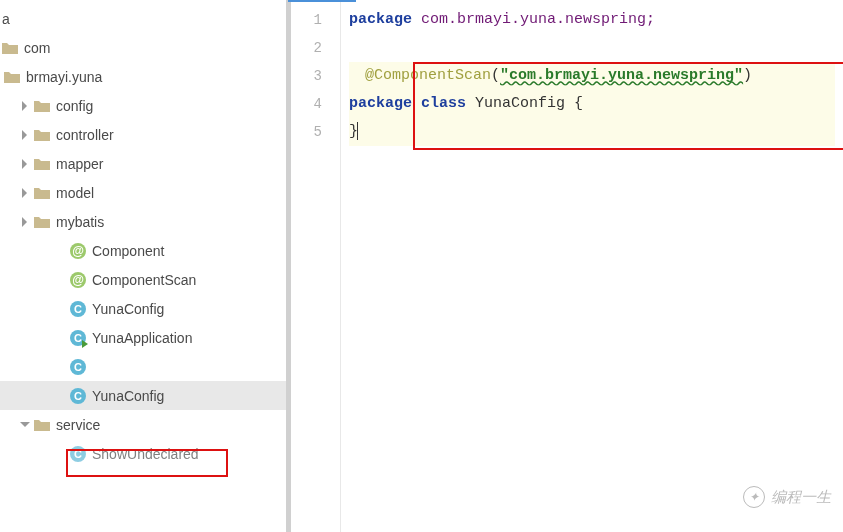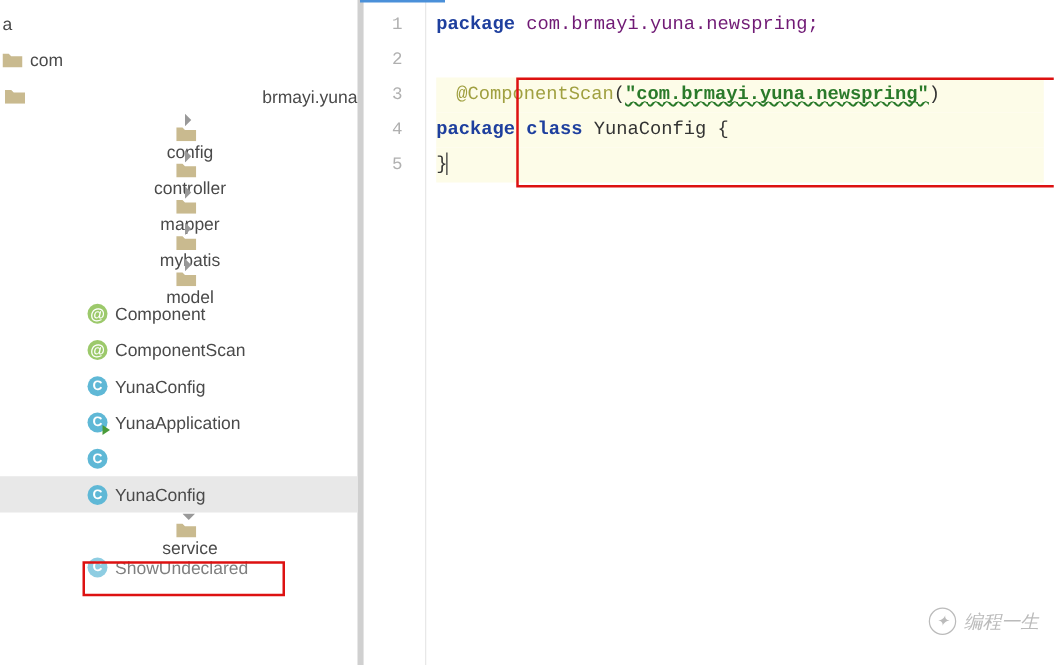--- a/index.html
+++ b/index.html
@@ -7,22 +7,22 @@
     .container { display: flex; height: 100%; }
     .sidebar { width: 288px; background: #fff; border-right: 2px solid #d0d0d0; overflow: hidden; padding-top: 4px; }
     .tree-item { display: flex; align-items: center; height: 29px; cursor: pointer; white-space: nowrap; }
     .chevron { width: 14px; height: 14px; display: inline-flex; align-items: center; justify-content: center; color: #888; margin-right: 2px; }
     .folder-icon { width: 16px; height: 14px; display: inline-flex; align-items: center; justify-content: center; margin-right: 6px; }
     .at-icon { width: 16px; height: 16px; border-radius: 50%; background: #9cc96b; color: #fff; display: inline-flex; align-items: center; justify-content: center; font-size: 12px; font-weight: bold; margin-right: 6px; }
     .class-icon { width: 16px; height: 16px; border-radius: 50%; background: #5fb8d6; color: #fff; display: inline-flex; align-items: center; justify-content: center; font-size: 11px; font-weight: bold; margin-right: 6px; position: relative; }
     .class-icon.runnable::after { content: ''; position: absolute; right: -2px; bottom: -2px; width: 0; height: 0; border-left: 6px solid #4a9b3a; border-top: 4px solid transparent; border-bottom: 4px solid transparent; }
     .tree-label { color: #4a4a4a; }
     .ind-0 { padding-left: 2px; }
-    .ind-1 { padding-left: 4px; justify-content: space-between; }
-    .ind-2 { padding-left: 18px; flex-direction: column; }
+    .ind-1 { padding-left: 4px; }
+    .ind-2 { padding-left: 18px; }
     .ind-4 { padding-left: 70px; }
     .selected { background: #e8e8e8; }
     .red-box-tree { position: absolute; left: 66px; top: 449px; width: 162px; height: 28px; border: 2px solid #d11; pointer-events: none; }
     .editor-area { flex: 1; display: flex; background: #fff; position: relative; }
     .splitter { width: 3px; background: #d0d0d0; }
     .editor-main { flex: 1; display: flex; }
     .gutter { width: 50px; background: #fff; border-right: 1px solid #e8e8e8; padding-top: 6px; text-align: right; }
     .gutter-line { height: 28px; line-height: 28px; color: #b0b0b0; font-size: 14px; padding-right: 18px; font-family: Consolas, 'Courier New', monospace; }
     .editor-content { flex: 1; padding: 6px 8px 0 8px; font-family: Consolas, 'Courier New', monospace; font-size: 15px; line-height: 28px; position: relative; }
     .editor-tab-indicator { position: absolute; top: 0; left: 288px; width: 68px; height: 2px; background: #4a90d9; }
@@ -105,34 +105,34 @@
       <span class="chevron">
           <svg width="8" height="10" viewBox="0 0 8 10">
             <path fill="#999" d="M1 0l5 5-5 5z"></path>
           </svg>
         </span>
       <span class="folder-icon">
           <svg width="16" height="12" viewBox="0 0 16 12">
             <path fill="#c9ba8f" d="M0 1h5l2 2h9v9H0z"></path>
           </svg>
         </span>
+      <span class="tree-label">model</span>
+    </div>
+    <div class="tree-item ind-2">
+      <span class="chevron">
+          <svg width="8" height="10" viewBox="0 0 8 10">
+            <path fill="#999" d="M1 0l5 5-5 5z"></path>
+          </svg>
+        </span>
+      <span class="folder-icon">
+          <svg width="16" height="12" viewBox="0 0 16 12">
+            <path fill="#c9ba8f" d="M0 1h5l2 2h9v9H0z"></path>
+          </svg>
+        </span>
       <span class="tree-label">mybatis</span>
-    </div>
-    <div class="tree-item ind-2">
-      <span class="chevron">
-          <svg width="8" height="10" viewBox="0 0 8 10">
-            <path fill="#999" d="M1 0l5 5-5 5z"></path>
-          </svg>
-        </span>
-      <span class="folder-icon">
-          <svg width="16" height="12" viewBox="0 0 16 12">
-            <path fill="#c9ba8f" d="M0 1h5l2 2h9v9H0z"></path>
-          </svg>
-        </span>
-      <span class="tree-label">model</span>
     </div>
     <div class="tree-item ind-4">
       <span class="at-icon">@</span>
       <span class="tree-label">Component</span>
     </div>
     <div class="tree-item ind-4">
       <span class="at-icon">@</span>
       <span class="tree-label">ComponentScan</span>
     </div>
     <div class="tree-item ind-4">

